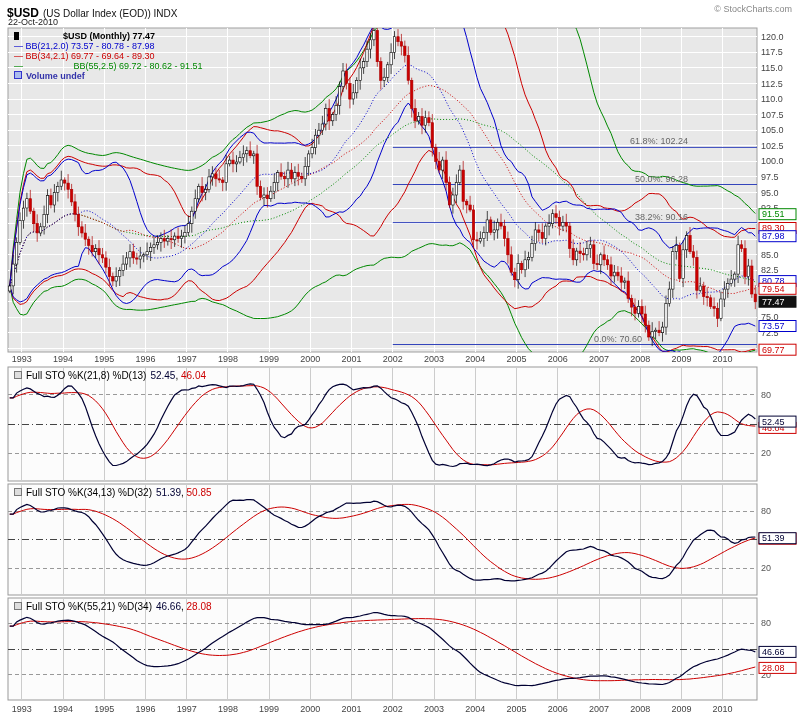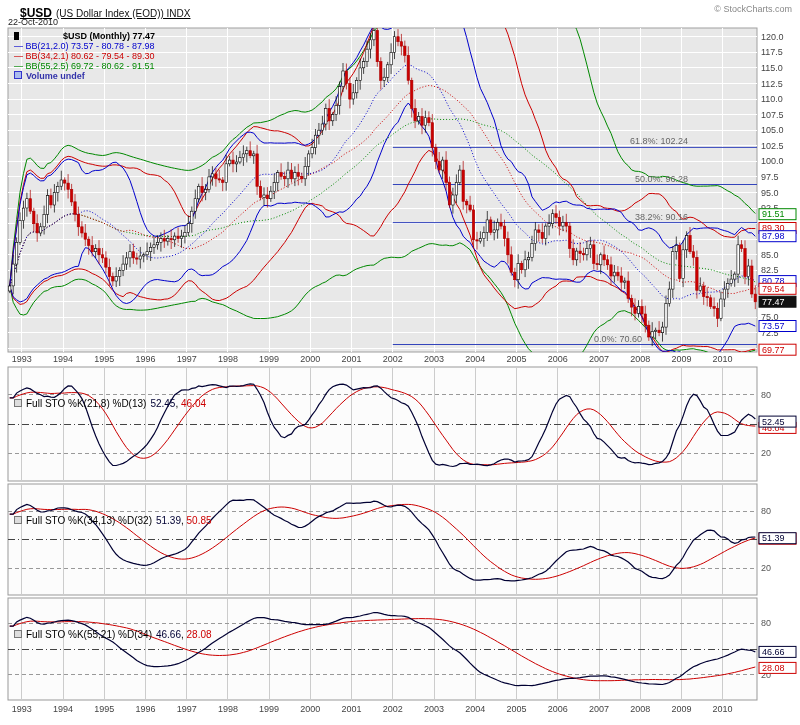--- a/index.html
+++ b/index.html
@@ -9,21 +9,21 @@
   .ov{position:absolute;white-space:nowrap;}
   .sym{font-size:12px;font-weight:bold;color:#000;}
   .ttl{font-size:10px;color:#111;margin-left:4px;}
   .date{font-size:9px;color:#222;}
   .copy{font-size:9px;color:#888;}
   .quote{font-size:9px;color:#000;}
   .quote b{margin-left:7px;font-weight:bold;}
   .legend{font-size:9px;line-height:10px;}
   .legend .row{height:10px;}
   .lg-main{color:#000;font-weight:bold;margin-left:40px;}
-  .plabel{font-size:10px;color:#000;margin-top:28px;}
+  .plabel{font-size:10px;color:#000;}
   .plabel .v{margin-left:4px;}
   .candle-icon{display:inline-block;width:5px;height:8px;background:#000;margin-right:4px;vertical-align:-1px;}
   .vol-icon{display:inline-block;width:6px;height:6px;background:#aabbee;border:1px solid #3333cc;margin-right:4px;}
   .ind-icon{display:inline-block;width:6px;height:6px;background:#ddd;border:1px solid #777;margin-right:4px;}
 </style>
 </head>
 <body>
 
 <div class="wrap">
 
@@ -724,41 +724,41 @@
         <text x="475.3" y="712" font-size="9" fill="#444" text-anchor="middle">2004</text>
         <text x="516.5" y="712" font-size="9" fill="#444" text-anchor="middle">2005</text>
         <text x="557.7" y="712" font-size="9" fill="#444" text-anchor="middle">2006</text>
         <text x="599.0" y="712" font-size="9" fill="#444" text-anchor="middle">2007</text>
         <text x="640.2" y="712" font-size="9" fill="#444" text-anchor="middle">2008</text>
         <text x="681.4" y="712" font-size="9" fill="#444" text-anchor="middle">2009</text>
         <text x="722.6" y="712" font-size="9" fill="#444" text-anchor="middle">2010</text>
       </g>
     </svg>
 
-  <div class="ov" style="left:20px;top:3px;text-decoration:underline;">
+  <div class="ov" style="left:7px;top:3px;">
     <span class="sym">$USD</span><span class="ttl">(US Dollar Index (EOD)) INDX</span>
   </div>
   <div class="ov copy" style="right:8px;top:4px;">© StockCharts.com</div>
   <div class="ov date" style="left:8px;top:17px;text-align:right;">22-Oct-2010</div>
 
   <div class="ov legend" style="left:14px;top:31px;">
     <div class="row">
       <span class="candle-icon"></span><span class="lg-main">$USD (Monthly) 77.47</span>
     </div>
     <div class="row">
       <span style="color: rgb(0, 0, 204);">—</span>
       <span style="color: rgb(0, 0, 204);">BB(21,2.0) 73.57 - 80.78 - 87.98</span>
     </div>
     <div class="row">
       <span style="color: rgb(204, 0, 0);">—</span>
-      <span style="color: rgb(204, 0, 0);">BB(34,2.1) 80.62 - 79.54 - 89.30</span>
+      <span style="color: rgb(204, 0, 0);">BB(34,2.1) 69.77 - 69.64 - 89.30</span>
     </div>
     <div class="row">
       <span style="color: rgb(0, 136, 0);">—</span>
-      <span style="color: rgb(0, 136, 0);">BB(55,2.5) 69.72 - 80.62 - 91.51</span>
+      <span style="color: rgb(0, 136, 0); margin-left: 48px;">BB(55,2.5) 69.72 - 80.62 - 91.51</span>
     </div>
     <div class="row">
       <span class="vol-icon"></span><span style="color: rgb(51, 51, 170); font-weight: bold;">Volume undef</span>
     </div>
   </div>
 
   <div class="ov plabel" style="left:14px;top:370px;">
     <span class="ind-icon"></span><span>Full STO %K(21,8) %D(13)</span><span class="v" style="color: rgb(0, 0, 51);">52.45</span><span>, </span><span style="color: rgb(204, 0, 0);">46.04</span>
   </div>
   <div class="ov plabel" style="left:14px;top:487px;">

